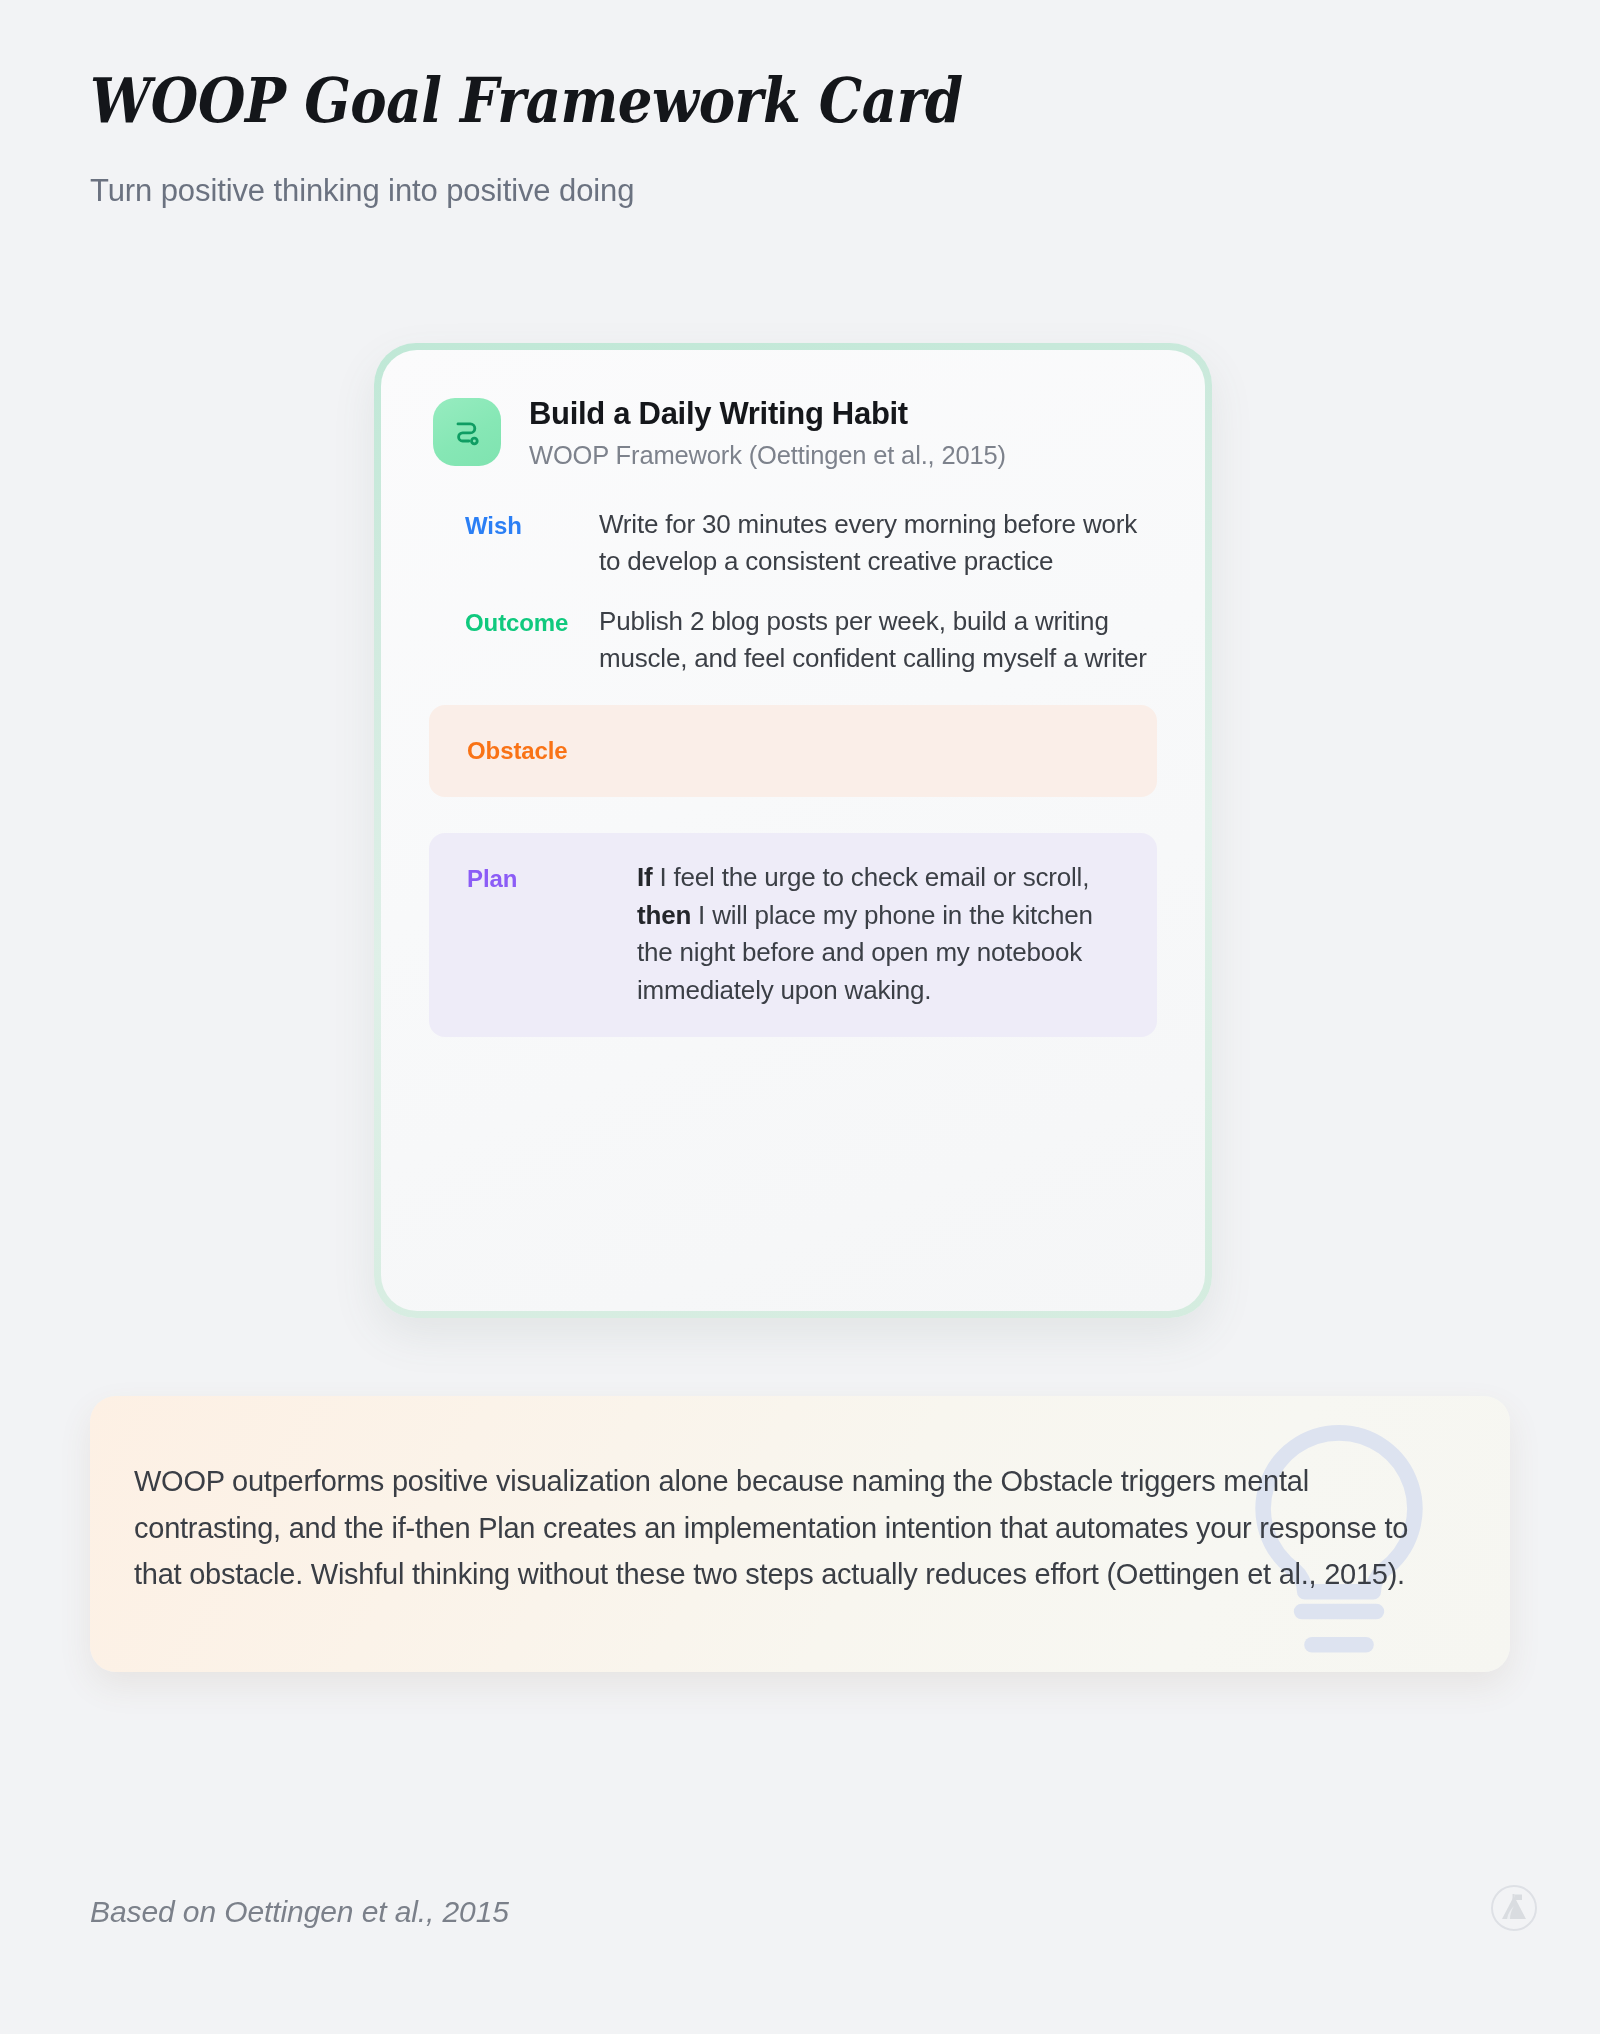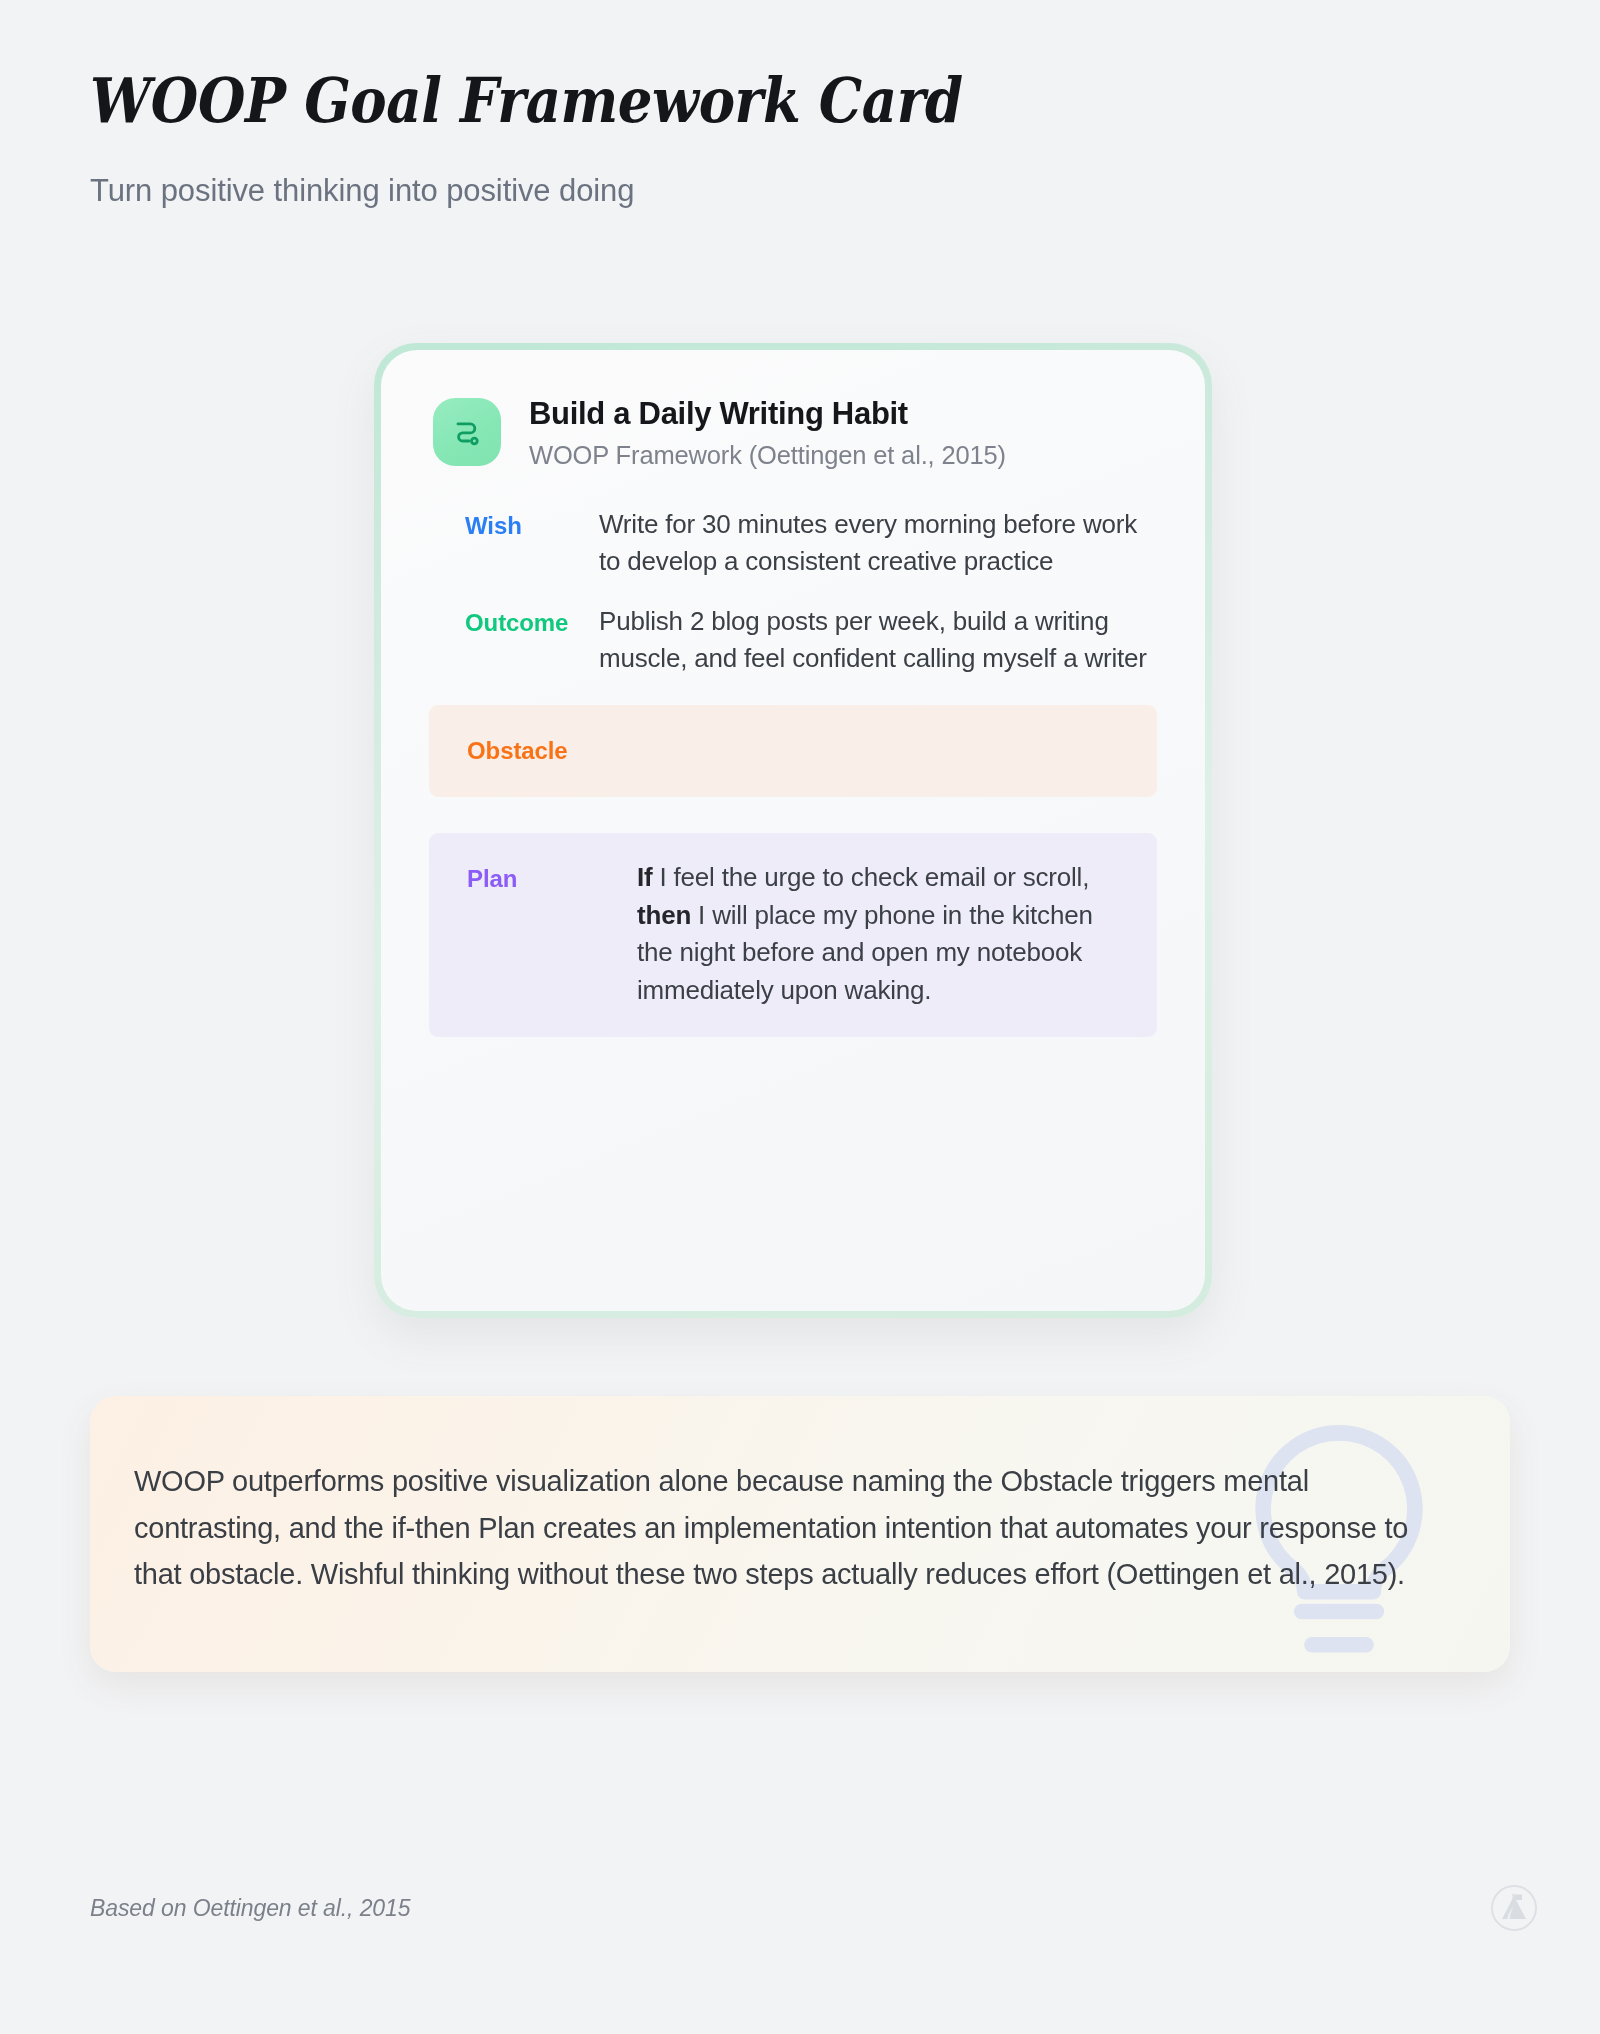--- a/index.html
+++ b/index.html
@@ -117,21 +117,21 @@
   .woop-rows { margin-top: 26px; }
 
   .woop-row {
     display: flex;
     align-items: flex-start;
   }
 
   .woop-row.plain { padding: 10px 0 12px 0; }
 
   .woop-row.boxed {
-    border-radius: 9px;
+    border-radius: 16px;
     padding: 26px 30px 28px 26px;
   }
 
   .woop-row.boxed.obstacle { background: #faeee8; margin-top: 16px; }
   .woop-row.boxed.plan { background: #eeecf8; margin-top: 36px; }
 
   .woop-label {
     flex: 0 0 auto;
     width: 170px;
     font-size: 24px;
@@ -221,21 +221,21 @@
     color: #3a3e45;
     letter-spacing: -0.25px;
     max-width: 1290px;
   }
 
   
   .footer-note {
     position: absolute;
     left: 90px;
     top: 1895px;
-    font-size: 23px;
+    font-size: 30px;
     font-style: italic;
     color: #7b808a;
     letter-spacing: -0.1px;
   }
 
   .footer-logo {
     position: absolute;
     right: 62px;
     top: 1884px;
     width: 48px;

